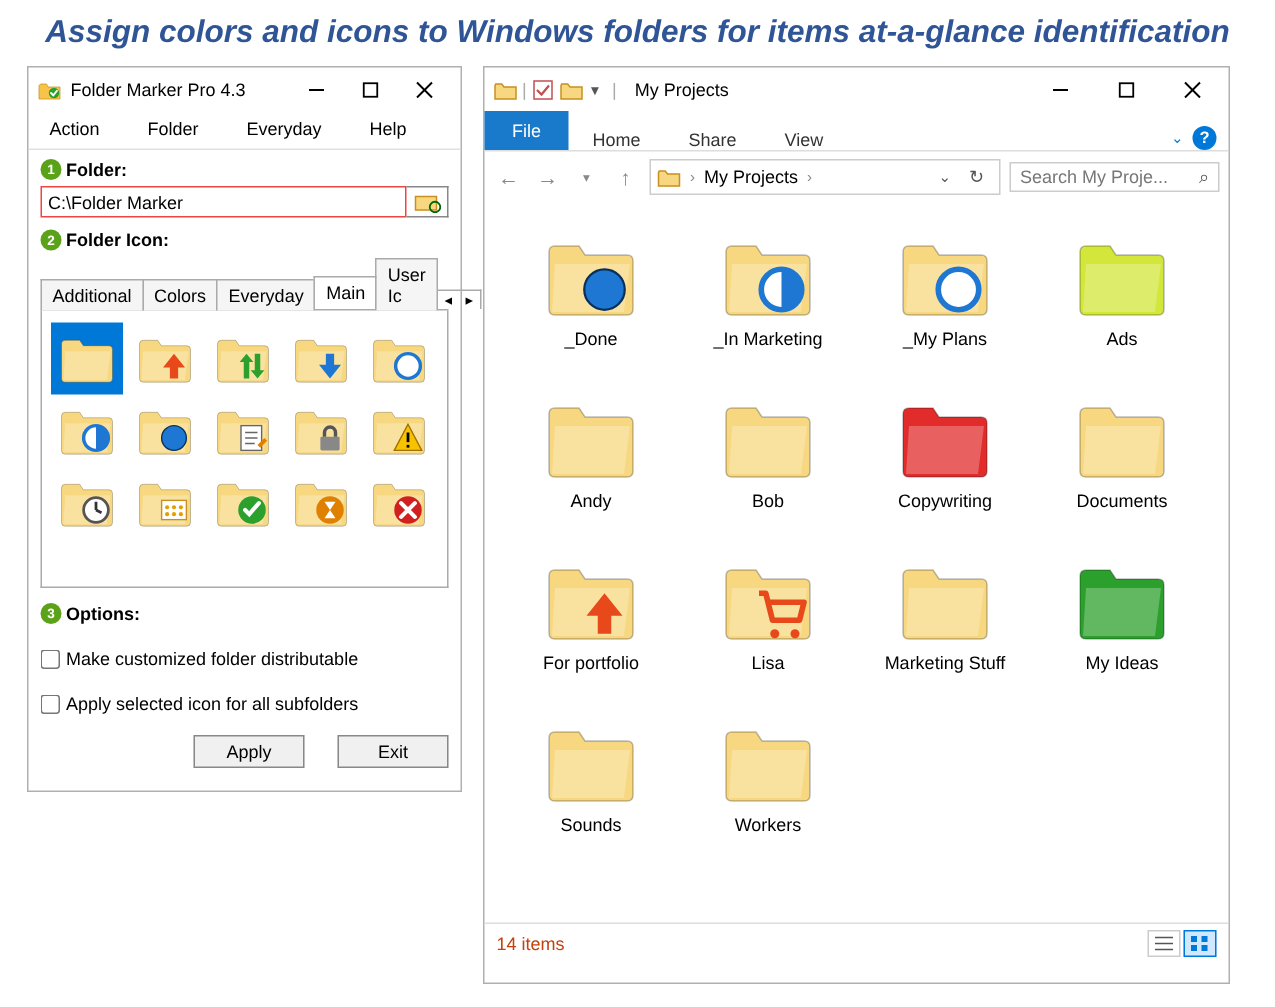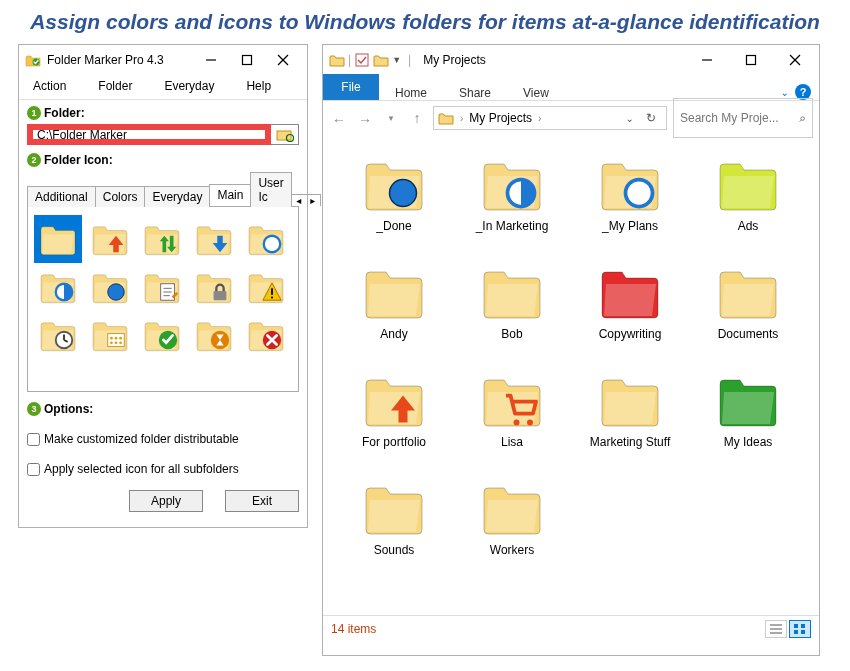--- a/index.html
+++ b/index.html
@@ -52,21 +52,21 @@
 .fm-label { font-weight: bold; font-size: 12px; display: flex; align-items: center; gap: 3px;}
 .fm-bullet {
   display: inline-flex; align-items: center; justify-content: center;
   width: 14px; height: 14px; border-radius: 50%;
   background: #5aa319; color: #fff; font-size: 9px; font-weight: bold;
 }
 .fm-pathrow {
   display: flex; margin-top: 4px; margin-bottom: 8px;
 }
 .fm-path {
-  flex: 1; border: 6px solid #ef4444; padding: 2px 4px; font-size: 12px;
+  flex: 1; border: 1px solid #ef4444; padding: 2px 4px; font-size: 12px;
   height: 21px;
 }
 .fm-browse {
   width: 28px; height: 21px; border: 1px solid #888; border-left:none;
   display:flex;align-items:center;justify-content:center;color:#060;
   font-size: 10px;
 }
 .fm-tabbar {
   display: flex; border-bottom: 1px solid #aaa; margin-top: 4px;
   align-items: flex-end; font-size: 12px;
@@ -126,21 +126,21 @@
 .ex-nav {
   display:flex; align-items:center; height:34px; padding:4px 6px; gap:6px;
 }
 .ex-navbtn { width:20px; text-align:center; color:#888; font-size:14px;}
 .ex-address {
   flex:1; border:1px solid #ccc; height:24px; display:flex; align-items:center; padding:0 4px;
   font-size:12px; gap:6px;
 }
 .ex-refresh { width:22px;text-align:center; color:#555;}
 .ex-search {
-  width:140px; border:1px solid #ccc; height:40px; display:flex; align-items:center;
+  width:140px; border:1px solid #ccc; height:20px; display:flex; align-items:center;
   padding:0 6px; color:#777; font-size:12px; justify-content:space-between;
 }
 .ex-content {
   padding: 18px 6px 6px 12px; height: 480px;
   display:flex; flex-wrap:wrap; align-content:flex-start;
 }
 .ex-item {
   width: 118px; height: 108px;
   display:flex; flex-direction:column; align-items:center;
   font-size:12px; text-align:center;

